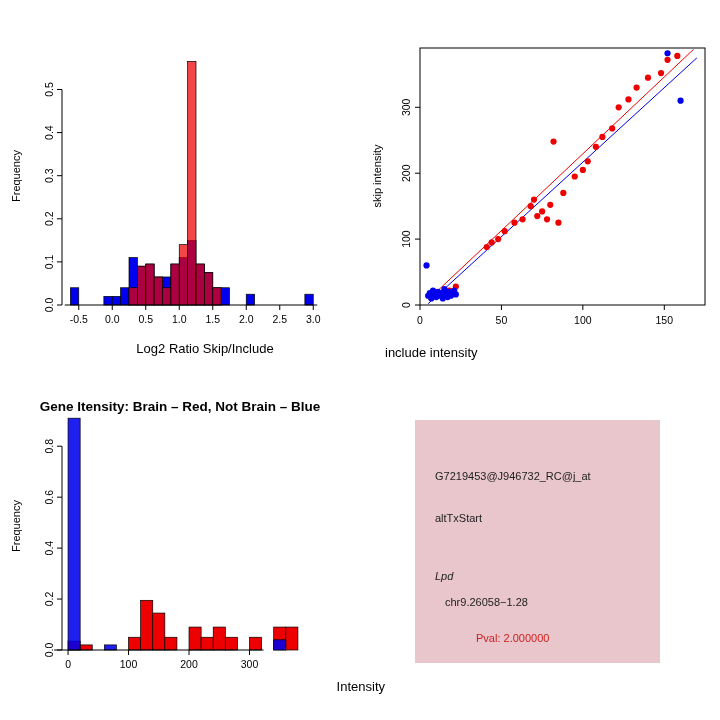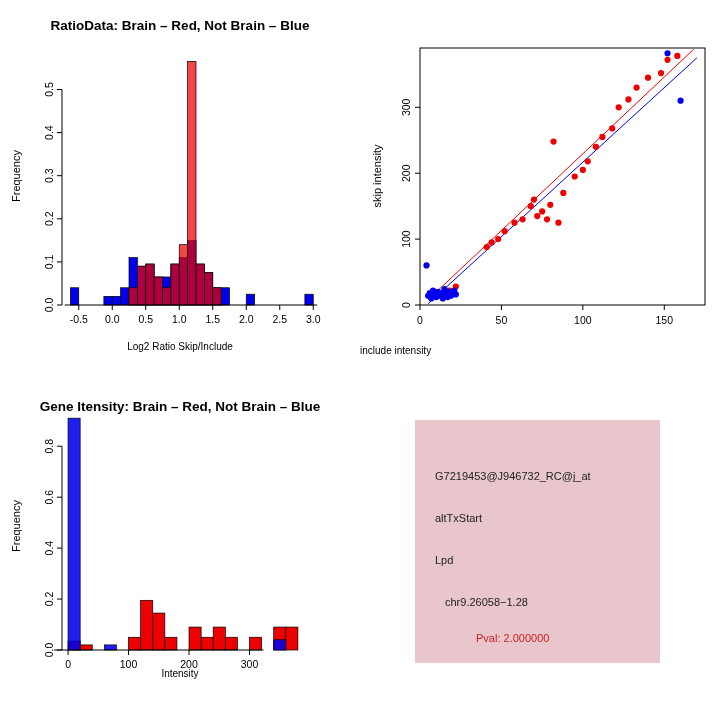--- a/index.html
+++ b/index.html
@@ -1,33 +1,32 @@
 <!DOCTYPE html>
 <html><head>
 <meta charset="utf-8">
 <style>
   html,body{margin:0;padding:0;}
   body{width:720px;height:720px;background:#ffffff;font-family:"Liberation Sans",sans-serif;color:#000;overflow:hidden;}
   .page{position:relative;width:720px;height:720px;}
   .panel{position:absolute;}
   .ptitle{font-size:13.5px;font-weight:bold;text-align:center;white-space:nowrap;}
-  .axis-label{font-size:10px;}
+  .axis-label{font-size:13px;margin-left:25px;}
   svg{display:block;}
   .vert-label{font-size:11px;}
   .infobox{background:#e8c6cc;}
   .infoline{font-size:11px;color:#222;}
   .infoline.pval{color:#d02020;padding-left:41px;}
 </style>
 </head>
 <body>
 
 <div class="page">
 
   <div class="panel" style="left:0px;top:0px;width:360px;height:360px;">
-    <div class="ptitle" style="position:absolute;left:0;top:18px;width:360px;">RatioData: Brain – Red, Not Brain – Blue</div>
     <svg id="svg-ratio" width="360" height="360">
         <rect x="70.375" y="287.7586206896552" width="8.375" height="17.241379310344826" fill="#0000ee" fill-opacity="1" stroke="#000" stroke-width="0.7"></rect>
         <rect x="103.875" y="296.37931034482756" width="8.375" height="8.620689655172441" fill="#0000ee" fill-opacity="1" stroke="#000" stroke-width="0.7"></rect>
         <rect x="112.25" y="296.37931034482756" width="8.375" height="8.620689655172441" fill="#0000ee" fill-opacity="1" stroke="#000" stroke-width="0.7"></rect>
         <rect x="120.625" y="287.7586206896552" width="8.375" height="17.241379310344826" fill="#0000ee" fill-opacity="1" stroke="#000" stroke-width="0.7"></rect>
         <rect x="129" y="257.58620689655174" width="8.375" height="47.413793103448256" fill="#0000ee" fill-opacity="1" stroke="#000" stroke-width="0.7"></rect>
         <rect x="137.375" y="266.2068965517241" width="8.375" height="38.79310344827587" fill="#0000ee" fill-opacity="1" stroke="#000" stroke-width="0.7"></rect>
         <rect x="145.75" y="264.05172413793105" width="8.375" height="40.948275862068954" fill="#0000ee" fill-opacity="1" stroke="#000" stroke-width="0.7"></rect>
         <rect x="154.125" y="276.98275862068965" width="8.375" height="28.01724137931035" fill="#0000ee" fill-opacity="1" stroke="#000" stroke-width="0.7"></rect>
         <rect x="162.5" y="276.98275862068965" width="8.375" height="28.01724137931035" fill="#0000ee" fill-opacity="1" stroke="#000" stroke-width="0.7"></rect>
@@ -196,25 +195,25 @@
         <text x="53" y="290" text-anchor="middle" font-family="&quot;Liberation Sans&quot;, sans-serif" font-size="10.5px" fill="#000" transform="rotate(-90 53 290)">0.0</text>
         <line x1="57" y1="239.05263157894737" x2="62" y2="239.05263157894737" stroke="#000" stroke-width="1"></line>
         <text x="53" y="239.05263157894737" text-anchor="middle" font-family="&quot;Liberation Sans&quot;, sans-serif" font-size="10.5px" fill="#000" transform="rotate(-90 53 239.05263157894737)">0.2</text>
         <line x1="57" y1="188.10526315789474" x2="62" y2="188.10526315789474" stroke="#000" stroke-width="1"></line>
         <text x="53" y="188.10526315789474" text-anchor="middle" font-family="&quot;Liberation Sans&quot;, sans-serif" font-size="10.5px" fill="#000" transform="rotate(-90 53 188.10526315789474)">0.4</text>
         <line x1="57" y1="137.1578947368421" x2="62" y2="137.1578947368421" stroke="#000" stroke-width="1"></line>
         <text x="53" y="137.1578947368421" text-anchor="middle" font-family="&quot;Liberation Sans&quot;, sans-serif" font-size="10.5px" fill="#000" transform="rotate(-90 53 137.1578947368421)">0.6</text>
         <line x1="57" y1="86.21052631578945" x2="62" y2="86.21052631578945" stroke="#000" stroke-width="1"></line>
         <text x="53" y="86.21052631578945" text-anchor="middle" font-family="&quot;Liberation Sans&quot;, sans-serif" font-size="10.5px" fill="#000" transform="rotate(-90 53 86.21052631578945)">0.8</text>
       </svg>
-    <div class="axis-label" style="position:absolute;left:0;top:308px;width:360px;text-align:center;">Intensity</div>
+    <div class="axis-label" style="position:absolute;left:0;top:319px;width:360px;text-align:right;">Intensity</div>
     <div class="vert-label" style="position:absolute;left:-44px;top:160px;width:120px;text-align:center;transform:rotate(-90deg);">Frequency</div>
   </div>
 
   <div class="panel infobox" style="left:415px;top:420px;width:245px;height:243px;">
     <div class="infoline" style="position:absolute;left:20px;top:50px;">G7219453@J946732_RC@j_at</div>
     <div class="infoline" style="position:absolute;left:20px;top:92px;">altTxStart</div>
-    <div class="infoline" style="position:absolute;left:20px;top:134px;">Lpd</div>
+    <div class="infoline" style="position:absolute;left:20px;top:150px;font-style:italic;">Lpd</div>
     <div class="infoline" style="position:absolute;left:20px;top:176px;margin-left:10px;">chr9.26058−1.28</div>
     <div class="infoline pval" style="position:absolute;left:20px;top:212px;">Pval: 2.000000</div>
   </div>
 
 </div>
 
 </body></html>

